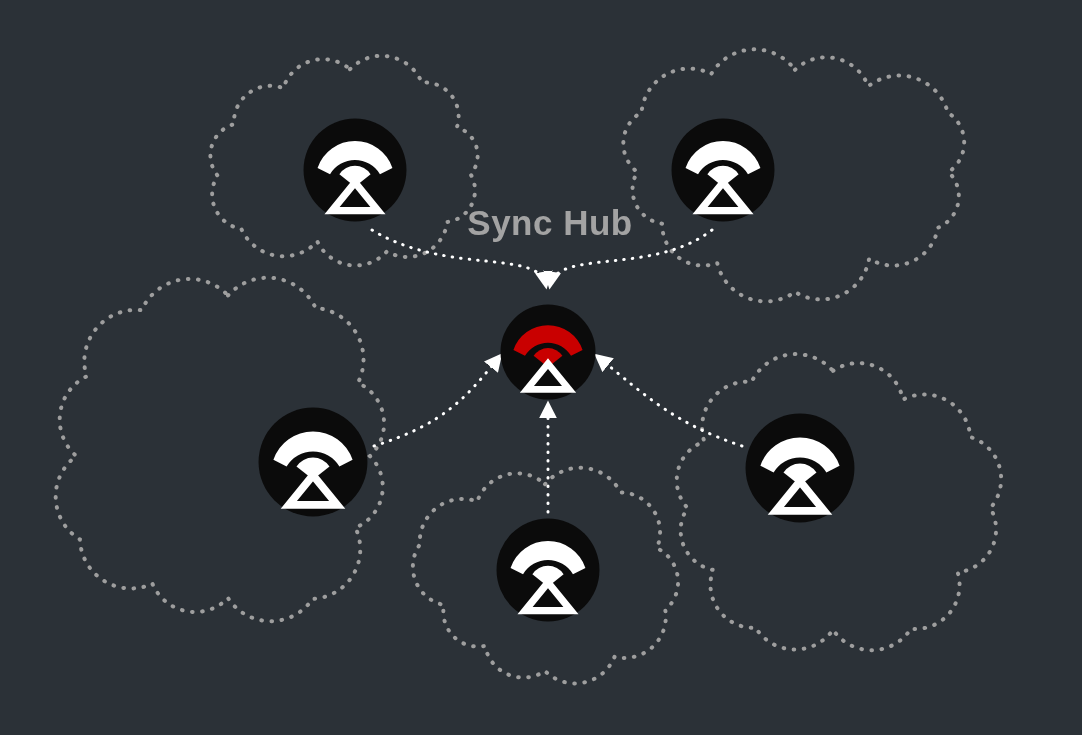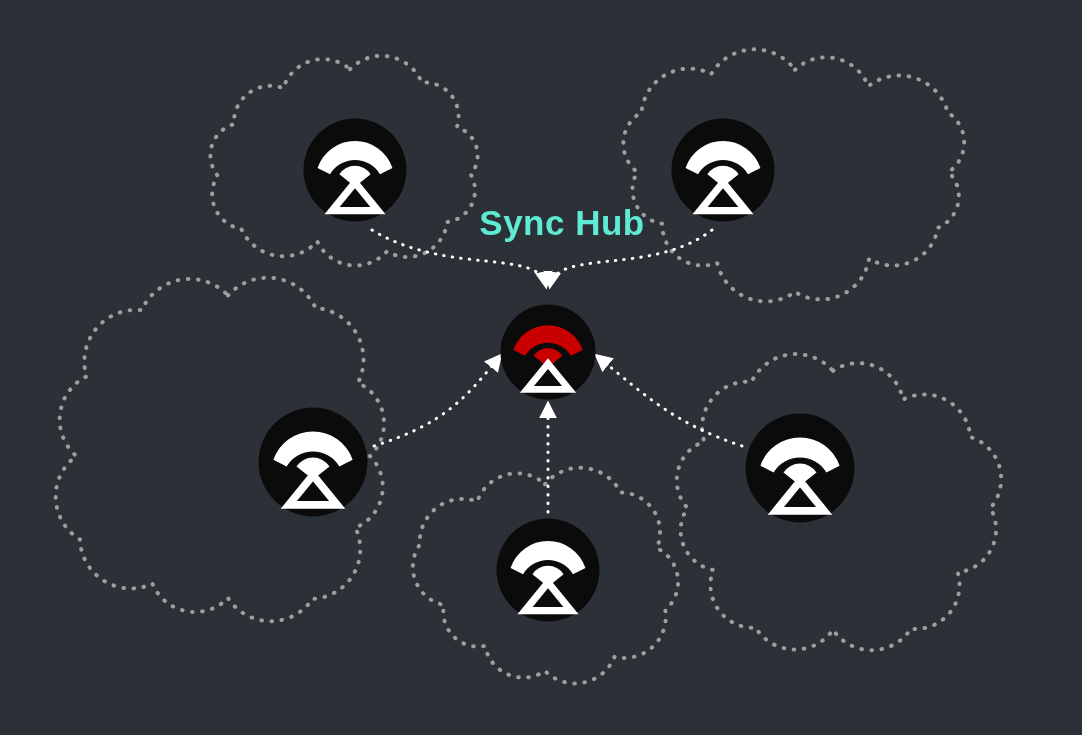--- a/index.html
+++ b/index.html
@@ -90,14 +90,14 @@
       </div>
       <div class="node" style="left: 548px; top: 352px; width: 96px; height: 96px;">
         <svg viewBox="0 0 100 100">
           <circle cx="50" cy="50" r="49.5" fill="#0b0b0b"></circle>
           <path d="M14 48 A 38 38 0 0 1 86 48 L 74 54 A 28 28 0 0 0 26 54 Z" fill="#c90000"></path>
           <path d="M35 54 A 18 18 0 0 1 65 54 L 50 66 Z" fill="#c90000"></path>
           <path d="M50 62 L72 89 L28 89 Z" fill="none" stroke="#ffffff" stroke-width="7" stroke-linejoin="miter"></path>
         </svg>
       </div>
     </div>
-  <div class="title" id="title" style="left: 550px; top: 203px; color: #5eead4; margin-left: 12px;">Sync Hub</div>
+  <div class="title" id="title" style="left: 550px; top: 203px; color: #a3a3a3;">Sync Hub</div>
 </div>
 
 </body></html>

